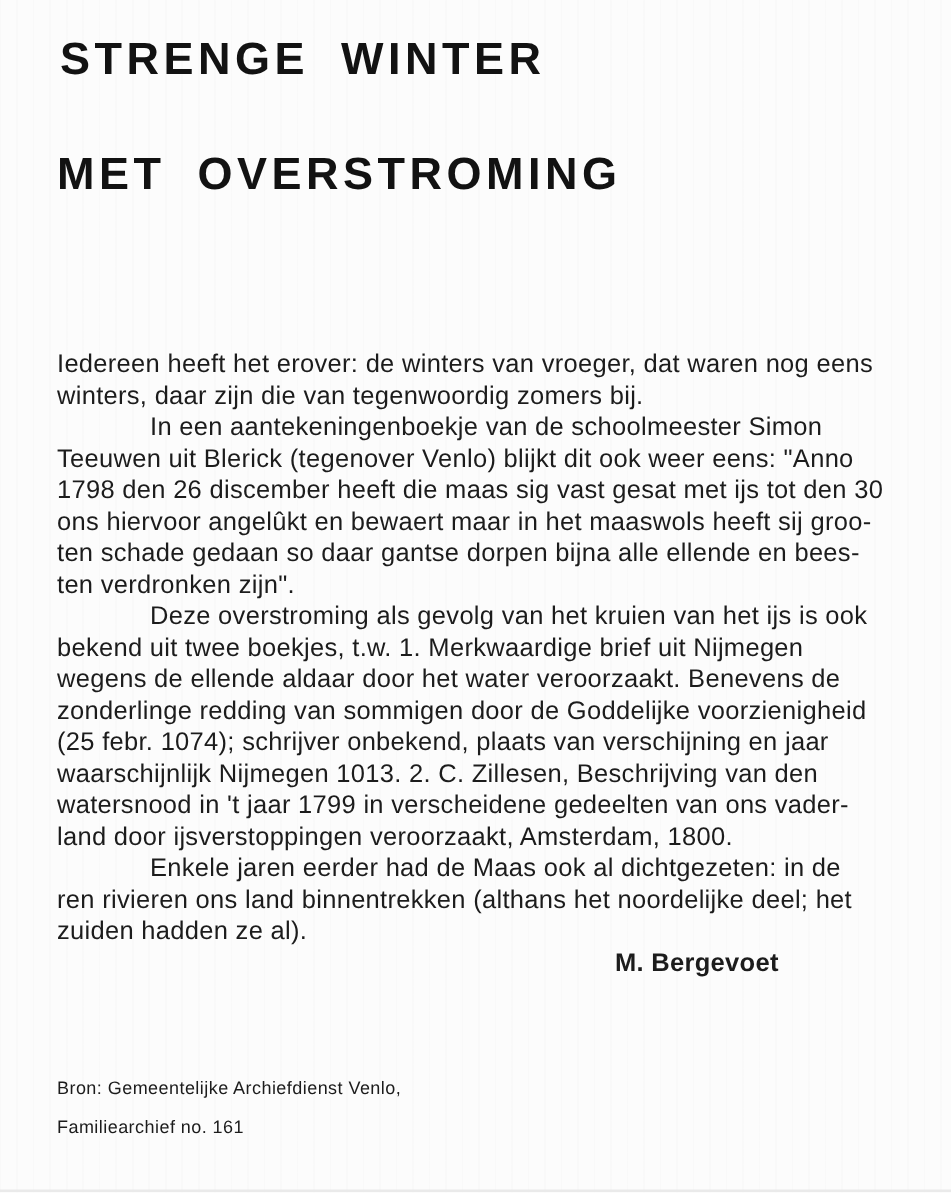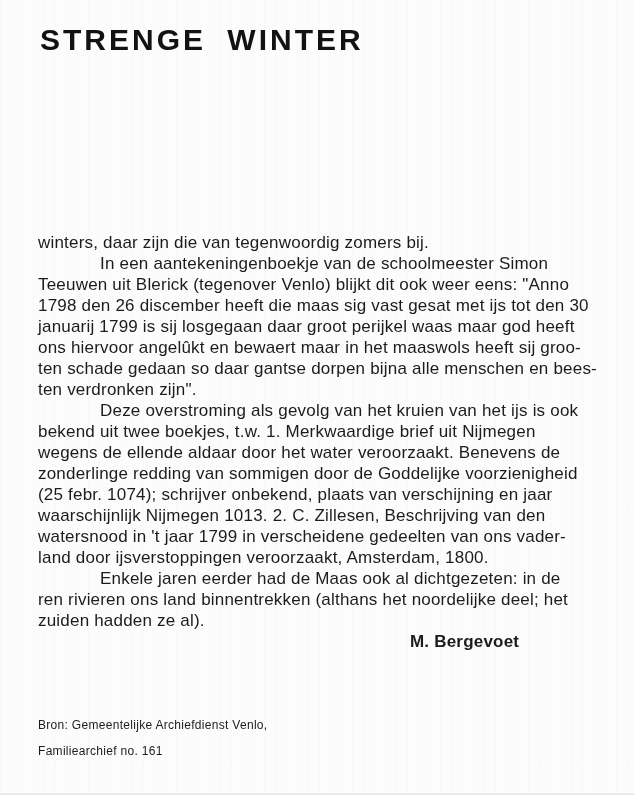--- a/index.html
+++ b/index.html
@@ -58,30 +58,31 @@
     letter-spacing: 0.3px;
     color: #1c1c1c;
   }
   .source-line { white-space: pre; }
 </style>
 </head>
 <body>
 
 <div class="page">
   <div class="title-line title-line-1">STRENGE WINTER</div>
+  <div class="title-line title-line-2">MET OVERSTROMING</div>
 
   <div class="body-block">
     <div>
+        <div class="body-line">Iedereen heeft het erover: de winters van vroeger, dat waren nog eens</div>
         <div class="body-line">winters, daar zijn die van tegenwoordig zomers bij.</div>
         <div class="body-line indent">In een aantekeningenboekje van de schoolmeester Simon</div>
         <div class="body-line">Teeuwen uit Blerick (tegenover Venlo) blijkt dit ook weer eens: "Anno</div>
         <div class="body-line">1798 den 26 discember heeft die maas sig vast gesat met ijs tot den 30</div>
-        <div class="body-line">januarij 1799 is sij losgegaan daar groot perijkel waas maar god heeft</div>
         <div class="body-line">ons hiervoor angelûkt en bewaert maar in het maaswols heeft sij groo-</div>
-        <div class="body-line">ten schade gedaan so daar gantse dorpen bijna alle menschen en bees-</div>
+        <div class="body-line">ten schade gedaan so daar gantse dorpen bijna alle ellende en bees-</div>
         <div class="body-line">ten verdronken zijn".</div>
         <div class="body-line indent">Deze overstroming als gevolg van het kruien van het ijs is ook</div>
         <div class="body-line">bekend uit twee boekjes, t.w. 1. Merkwaardige brief uit Nijmegen</div>
         <div class="body-line">wegens de ellende aldaar door het water veroorzaakt. Benevens de</div>
         <div class="body-line">zonderlinge redding van sommigen door de Goddelijke voorzienigheid</div>
         <div class="body-line">(25 febr. 1074); schrijver onbekend, plaats van verschijning en jaar</div>
         <div class="body-line">waarschijnlijk Nijmegen 1013. 2. C. Zillesen, Beschrijving van den</div>
         <div class="body-line">watersnood in 't jaar 1799 in verscheidene gedeelten van ons vader-</div>
         <div class="body-line">land door ijsverstoppingen veroorzaakt, Amsterdam, 1800.</div>
         <div class="body-line indent">Enkele jaren eerder had de Maas ook al dichtgezeten: in de</div>

